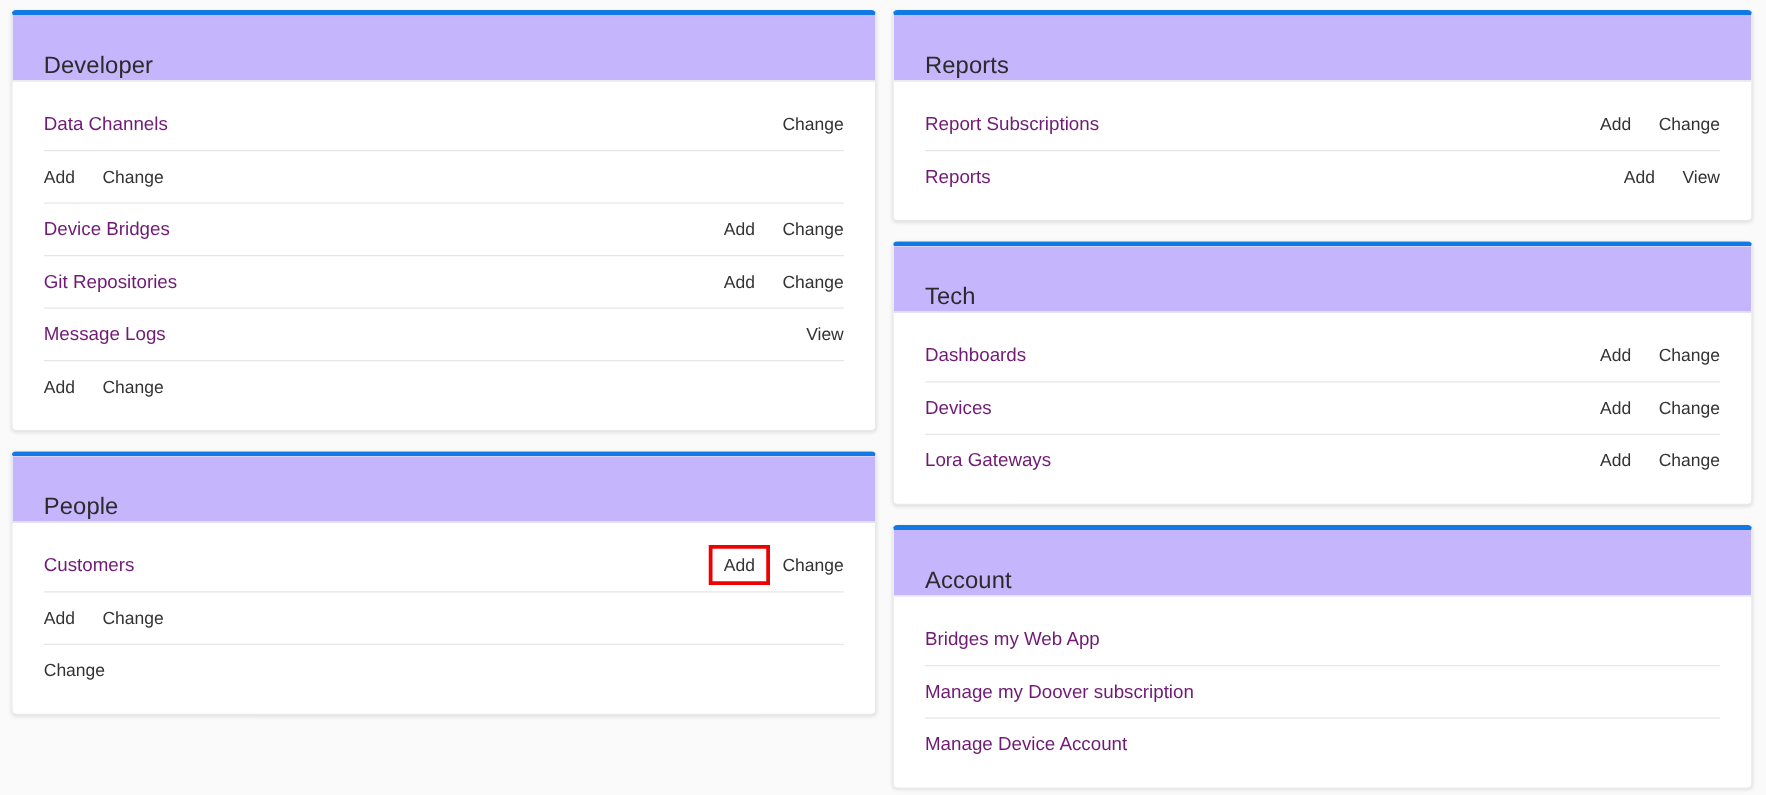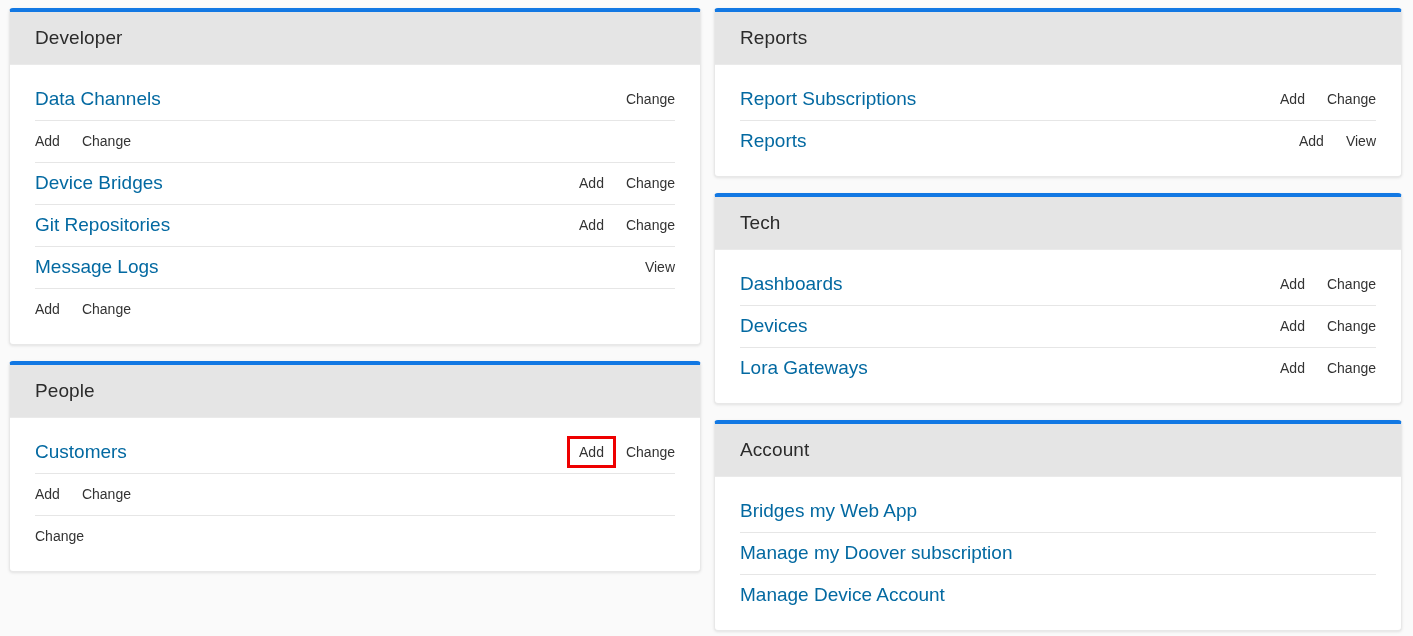--- a/index.html
+++ b/index.html
@@ -39,24 +39,24 @@
     border-top: 4px solid #1278e3;
     border-radius: 4px;
     box-shadow: 0 1px 3px rgba(0,0,0,0.10);
     margin-bottom: 16px;
     overflow: hidden;
   }
 
   .card-header {
     height: 53px;
     display: flex;
-    align-items: center;
+    align-items: flex-end;
     padding: 0 25px;
     border-bottom: 1px solid #eaeaea;
-    background: #e5e5e5;
+    background: #c4b5fd;
   }
   .card-title {
     font-size: 19px;
     font-weight: 400;
     color: #2b2b2b;
     letter-spacing: 0.1px;
   }
 
   .card-body {
     padding: 13px 0 14px 0;
@@ -75,22 +75,22 @@
     position: absolute;
     top: 0;
     left: 25px;
     right: 25px;
     height: 1px;
     background: #e6e6e6;
   }
 
   .row-label {
     flex: 1 1 auto;
-    font-size: 19px;
-    color: #0369a1;
+    font-size: 15px;
+    color: #701a75;
     text-decoration: none;
     white-space: nowrap;
   }
 
   .row-actions {
     flex: 0 0 auto;
     display: flex;
     align-items: flex-start;
     justify-content: flex-end;
     gap: 22px;

